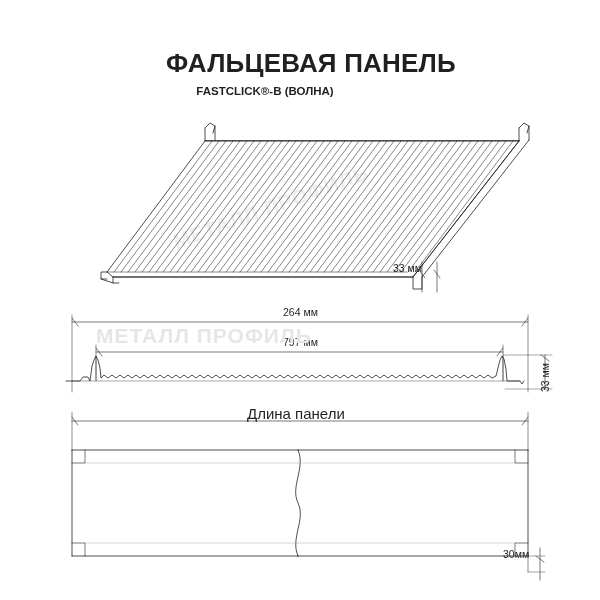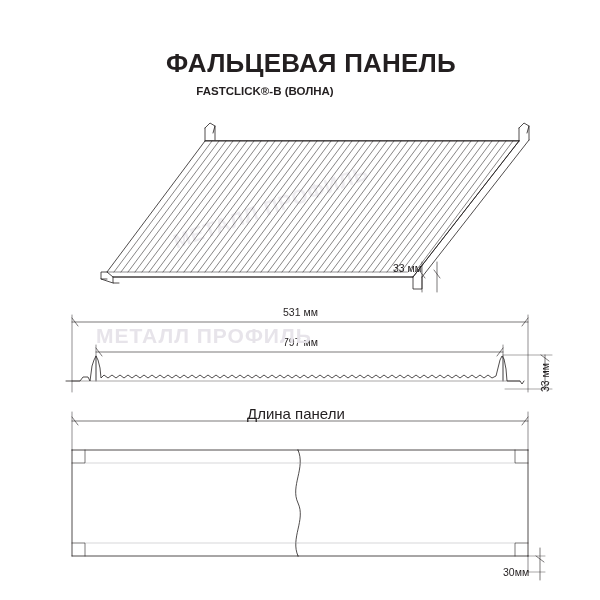--- a/index.html
+++ b/index.html
@@ -259,24 +259,24 @@
       <g stroke-width="0.6">
         <path d="M528,556 L545,556" stroke-width="0.4"></path>
         <path d="M528,572 L545,572" stroke-width="0.4"></path>
         <path d="M540,548 L540,580"></path>
         <path d="M536,556 L544,562"></path>
       </g>
       <path d="M528,556 L528,572" stroke-width="0.5"></path>
     </g>
   </svg>
 
-  <div class="dim-label" style="left:283px; top:306px;">531 мм</div>
+  <div class="dim-label" style="left:283px; top:306px;">264 мм</div>
   <div class="dim-label" style="left:283px; top:336px;">797 мм</div>
   <div class="dim-vert" style="left:539px; top:392px;">33 мм</div>
   <div class="dim-label" style="left:393px; top:262px;">33 мм</div>
   <div class="dim-label" style="left:247px; top:405px; font-size:15px;">Длина панели</div>
-  <div class="dim-label" style="left:503px; top:566px;">30мм</div>
+  <div class="dim-label" style="left:503px; top:548px;">30мм</div>
 
   <div class="wm wm-main">
     <span>МЕТАЛЛ ПРОФИЛЬ</span>
   </div>
 
 </div>
 
 </body></html>

